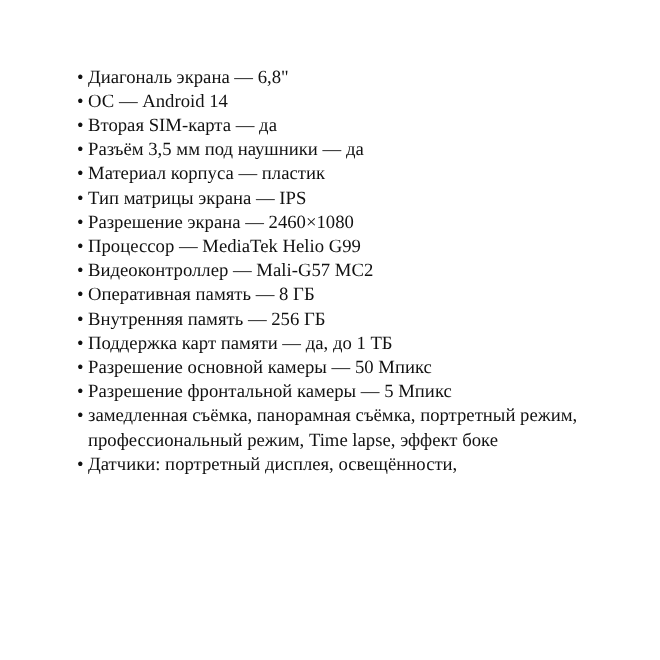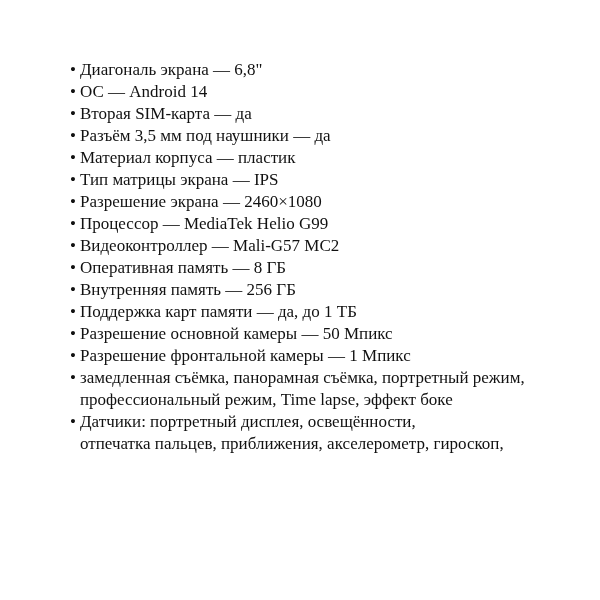--- a/index.html
+++ b/index.html
@@ -100,26 +100,25 @@
     <li>
         <span class="bullet">•</span>
         <span class="line">Поддержка карт памяти — да, до 1 ТБ</span>
       </li>
     <li>
         <span class="bullet">•</span>
         <span class="line">Разрешение основной камеры — 50 Мпикс</span>
       </li>
     <li>
         <span class="bullet">•</span>
-        <span class="line">Разрешение фронтальной камеры — 1 Мпикс</span>
+        <span class="line">Разрешение фронтальной камеры — 5 Мпикс</span>
       </li>
     <li>
       <span class="bullet">•</span>
       <span class="line">замедленная съёмка, панорамная съёмка, портретный режим,</span>
       <span class="line">профессиональный режим, Time lapse, эффект боке</span>
     </li>
     <li>
       <span class="bullet">•</span>
       <span class="line">Датчики: портретный дисплея, освещённости,</span>
-      <span class="line">отпечатка пальцев, приближения, акселерометр, гироскоп,</span>
     </li>
   </ul>
 </div>
 
 </body></html>

